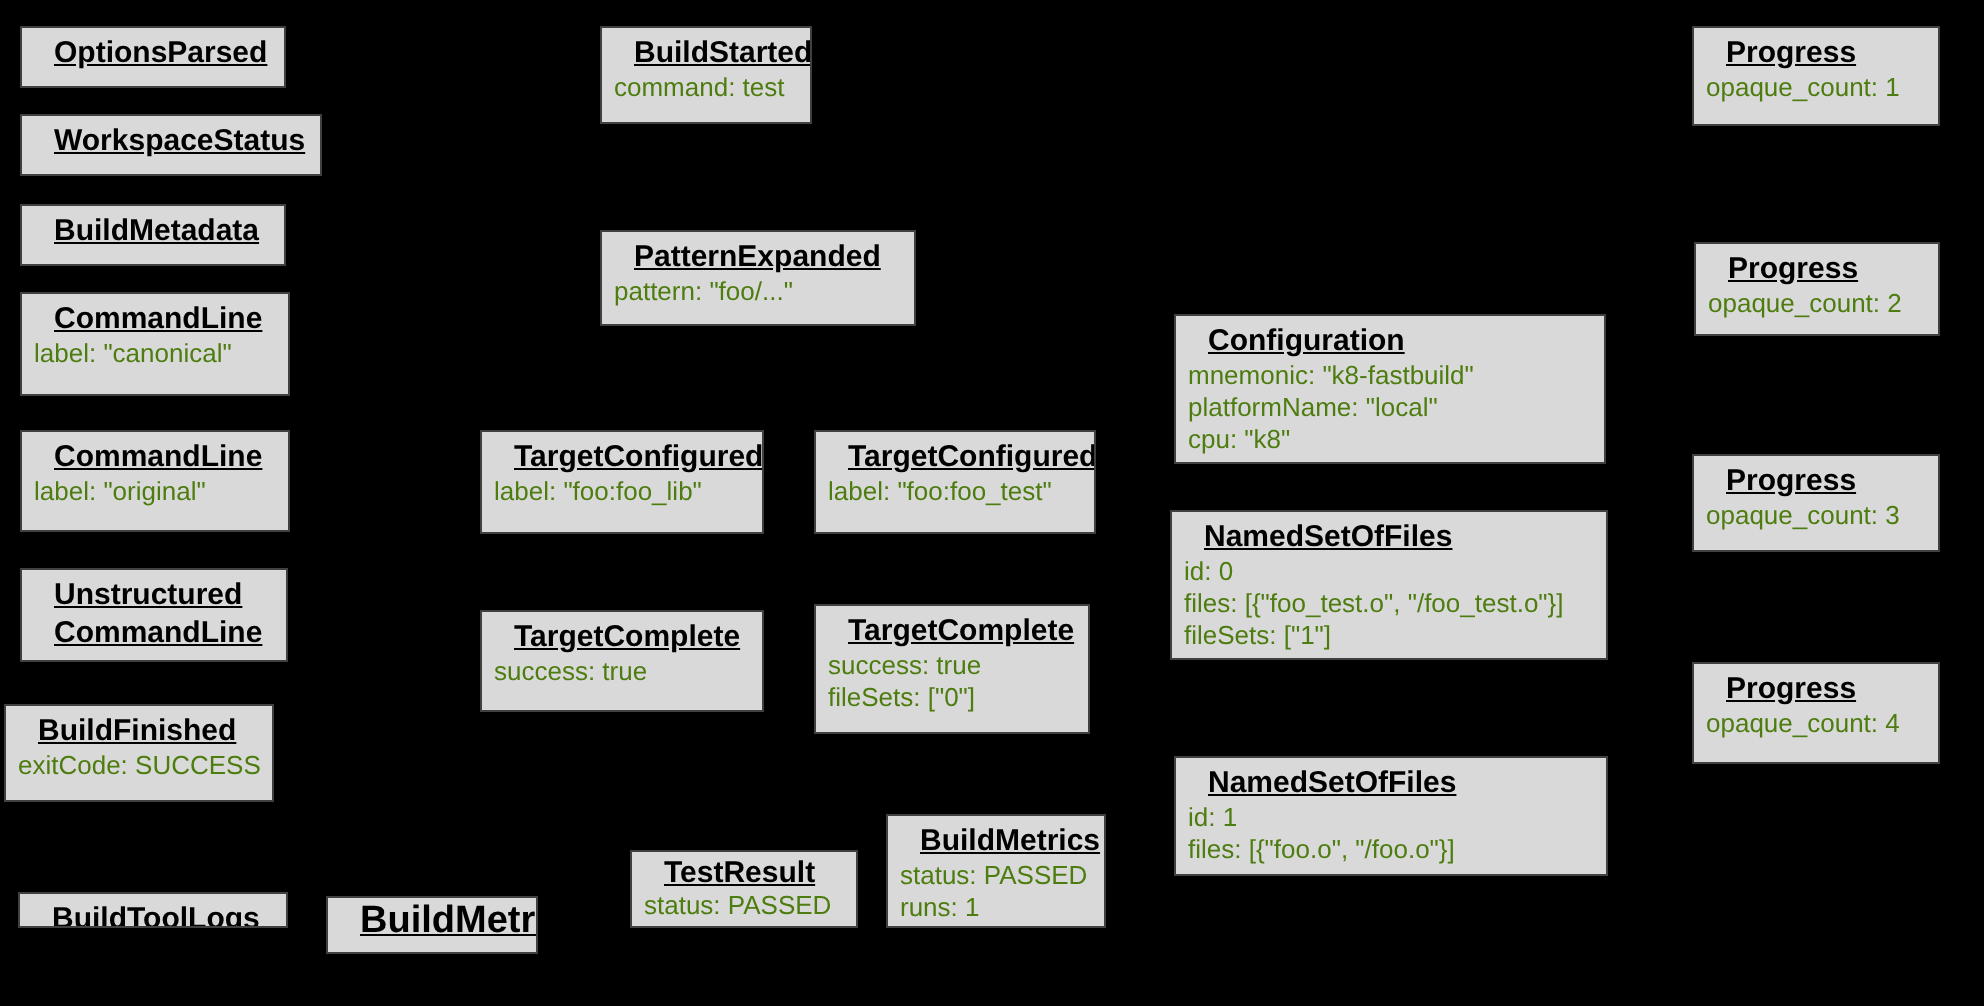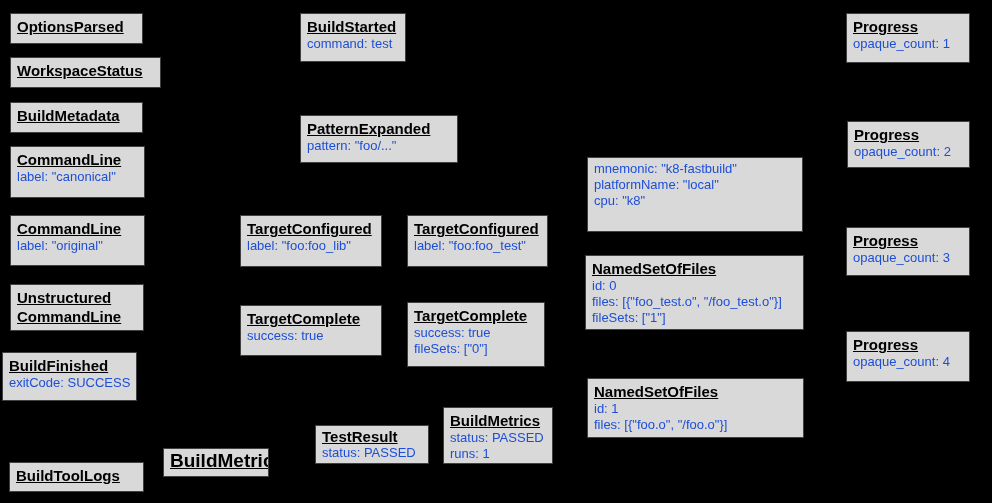--- a/index.html
+++ b/index.html
@@ -20,26 +20,27 @@
     color: #000;
     overflow: hidden;
   }
   .title {
     font-size: 15px;
     font-weight: bold;
     line-height: 19px;
     text-decoration: underline;
     white-space: pre-line;
     color: #000;
+    margin-left: 10px;
   }
   .line {
     font-size: 13px;
     line-height: 16px;
     white-space: nowrap;
-    color: #1d4ed8;
+    color: #4d7c0f;
   }
 </style>
 </head>
 <body>
 
 <div id="stage">
 
   <div class="box" style="left:10px;top:13px;width:133px;height:31px">
     <div class="title">OptionsParsed</div>
   </div>
@@ -65,21 +66,21 @@
   <div class="box" style="left:10px;top:284px;width:134px;height:47px">
     <div class="title">Unstructured
 CommandLine</div>
   </div>
 
   <div class="box" style="left:2px;top:352px;width:135px;height:49px">
     <div class="title">BuildFinished</div>
     <div class="line">exitCode: SUCCESS</div>
   </div>
 
-  <div class="box" style="left:9px;top:462px;width:135px;height:30px">
+  <div class="box" style="left:9px;top:446px;width:135px;height:18px">
     <div class="title">BuildToolLogs</div>
   </div>
 
   <div class="box" style="left:163px;top:448px;width:106px;height:29px;padding-top:2px">
     <div class="title" style="font-size:19px">BuildMetrics</div>
   </div>
 
   <div class="box" style="left:300px;top:13px;width:106px;height:49px">
     <div class="title">BuildStarted</div>
     <div class="line">command: test</div>
@@ -117,20 +118,21 @@
   </div>
 
   <div class="box" style="left:443px;top:407px;width:110px;height:57px">
     <div class="title">BuildMetrics</div>
     <div class="line">status: PASSED</div>
     <div class="line">runs: 1</div>
   </div>
 
 
   <div class="box" style="left:587px;top:157px;width:216px;height:75px">
+    <div class="title">Configuration</div>
     <div class="line">mnemonic: "k8-fastbuild"</div>
     <div class="line">platformName: "local"</div>
     <div class="line">cpu: "k8"</div>
   </div>
 
   <div class="box" style="left:585px;top:255px;width:219px;height:75px">
     <div class="title">NamedSetOfFiles</div>
     <div class="line">id: 0</div>
     <div class="line">files: [{"foo_test.o", "/foo_test.o"}]</div>
     <div class="line">fileSets: ["1"]</div>

